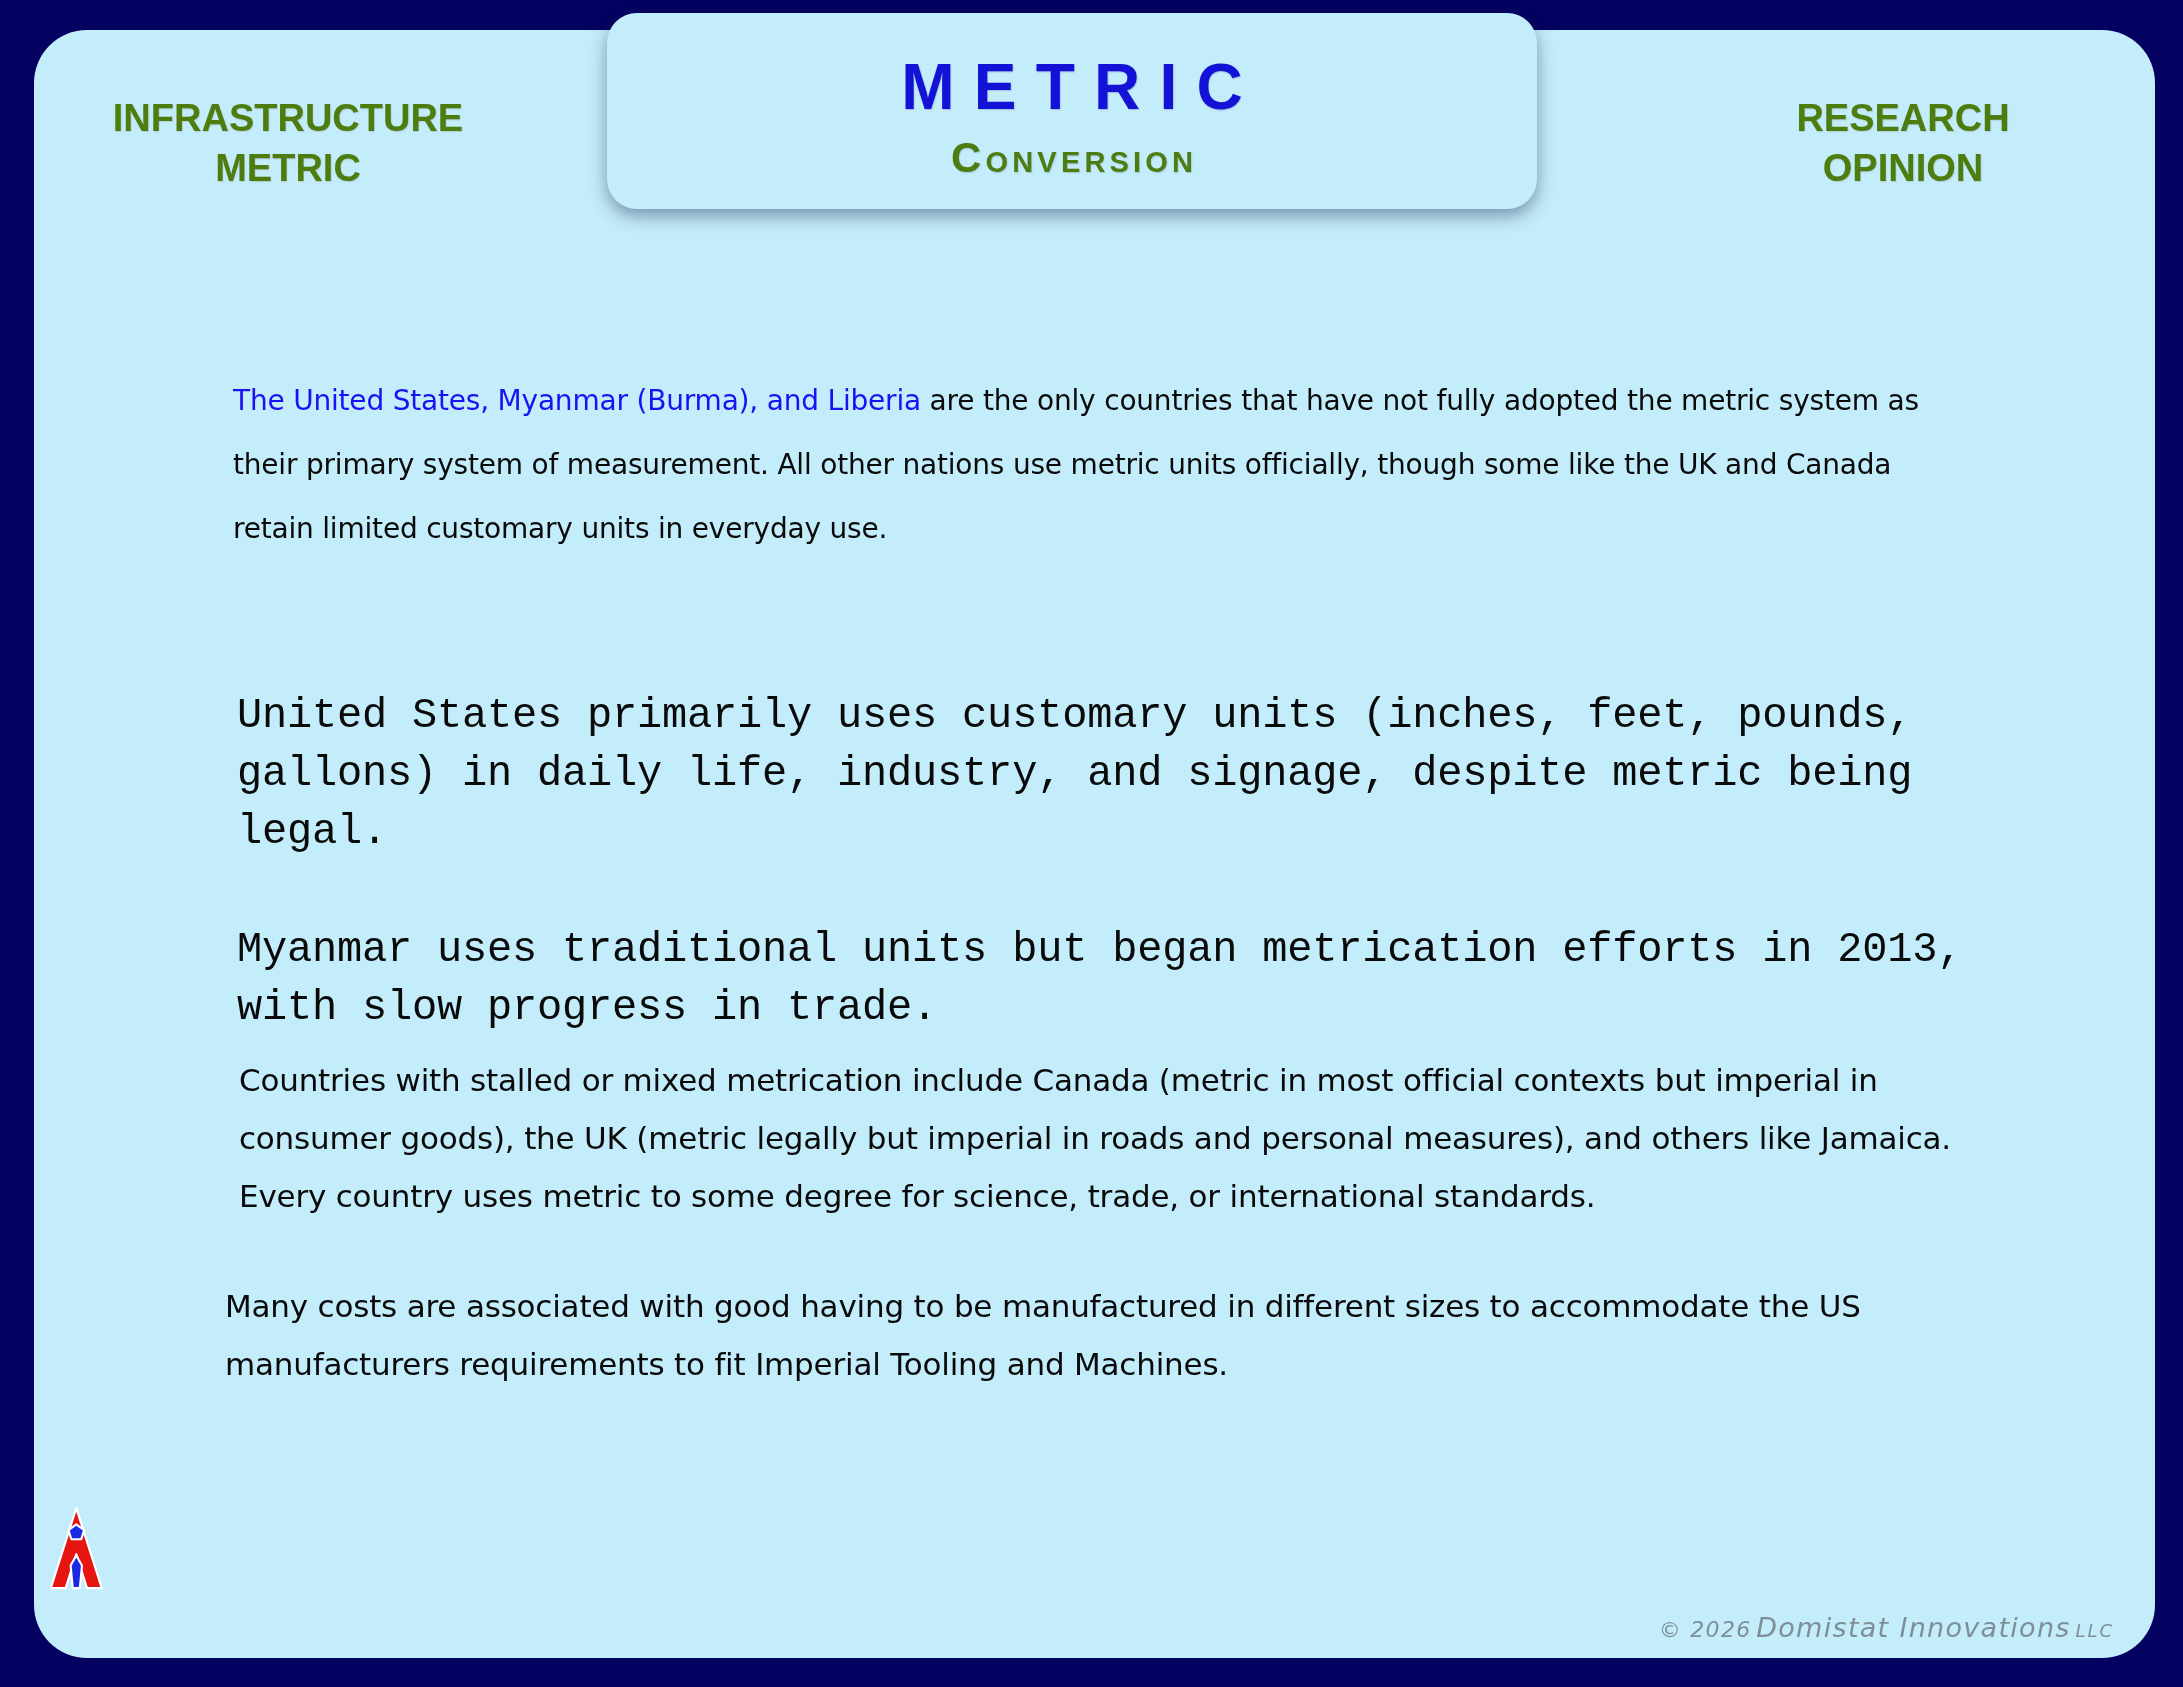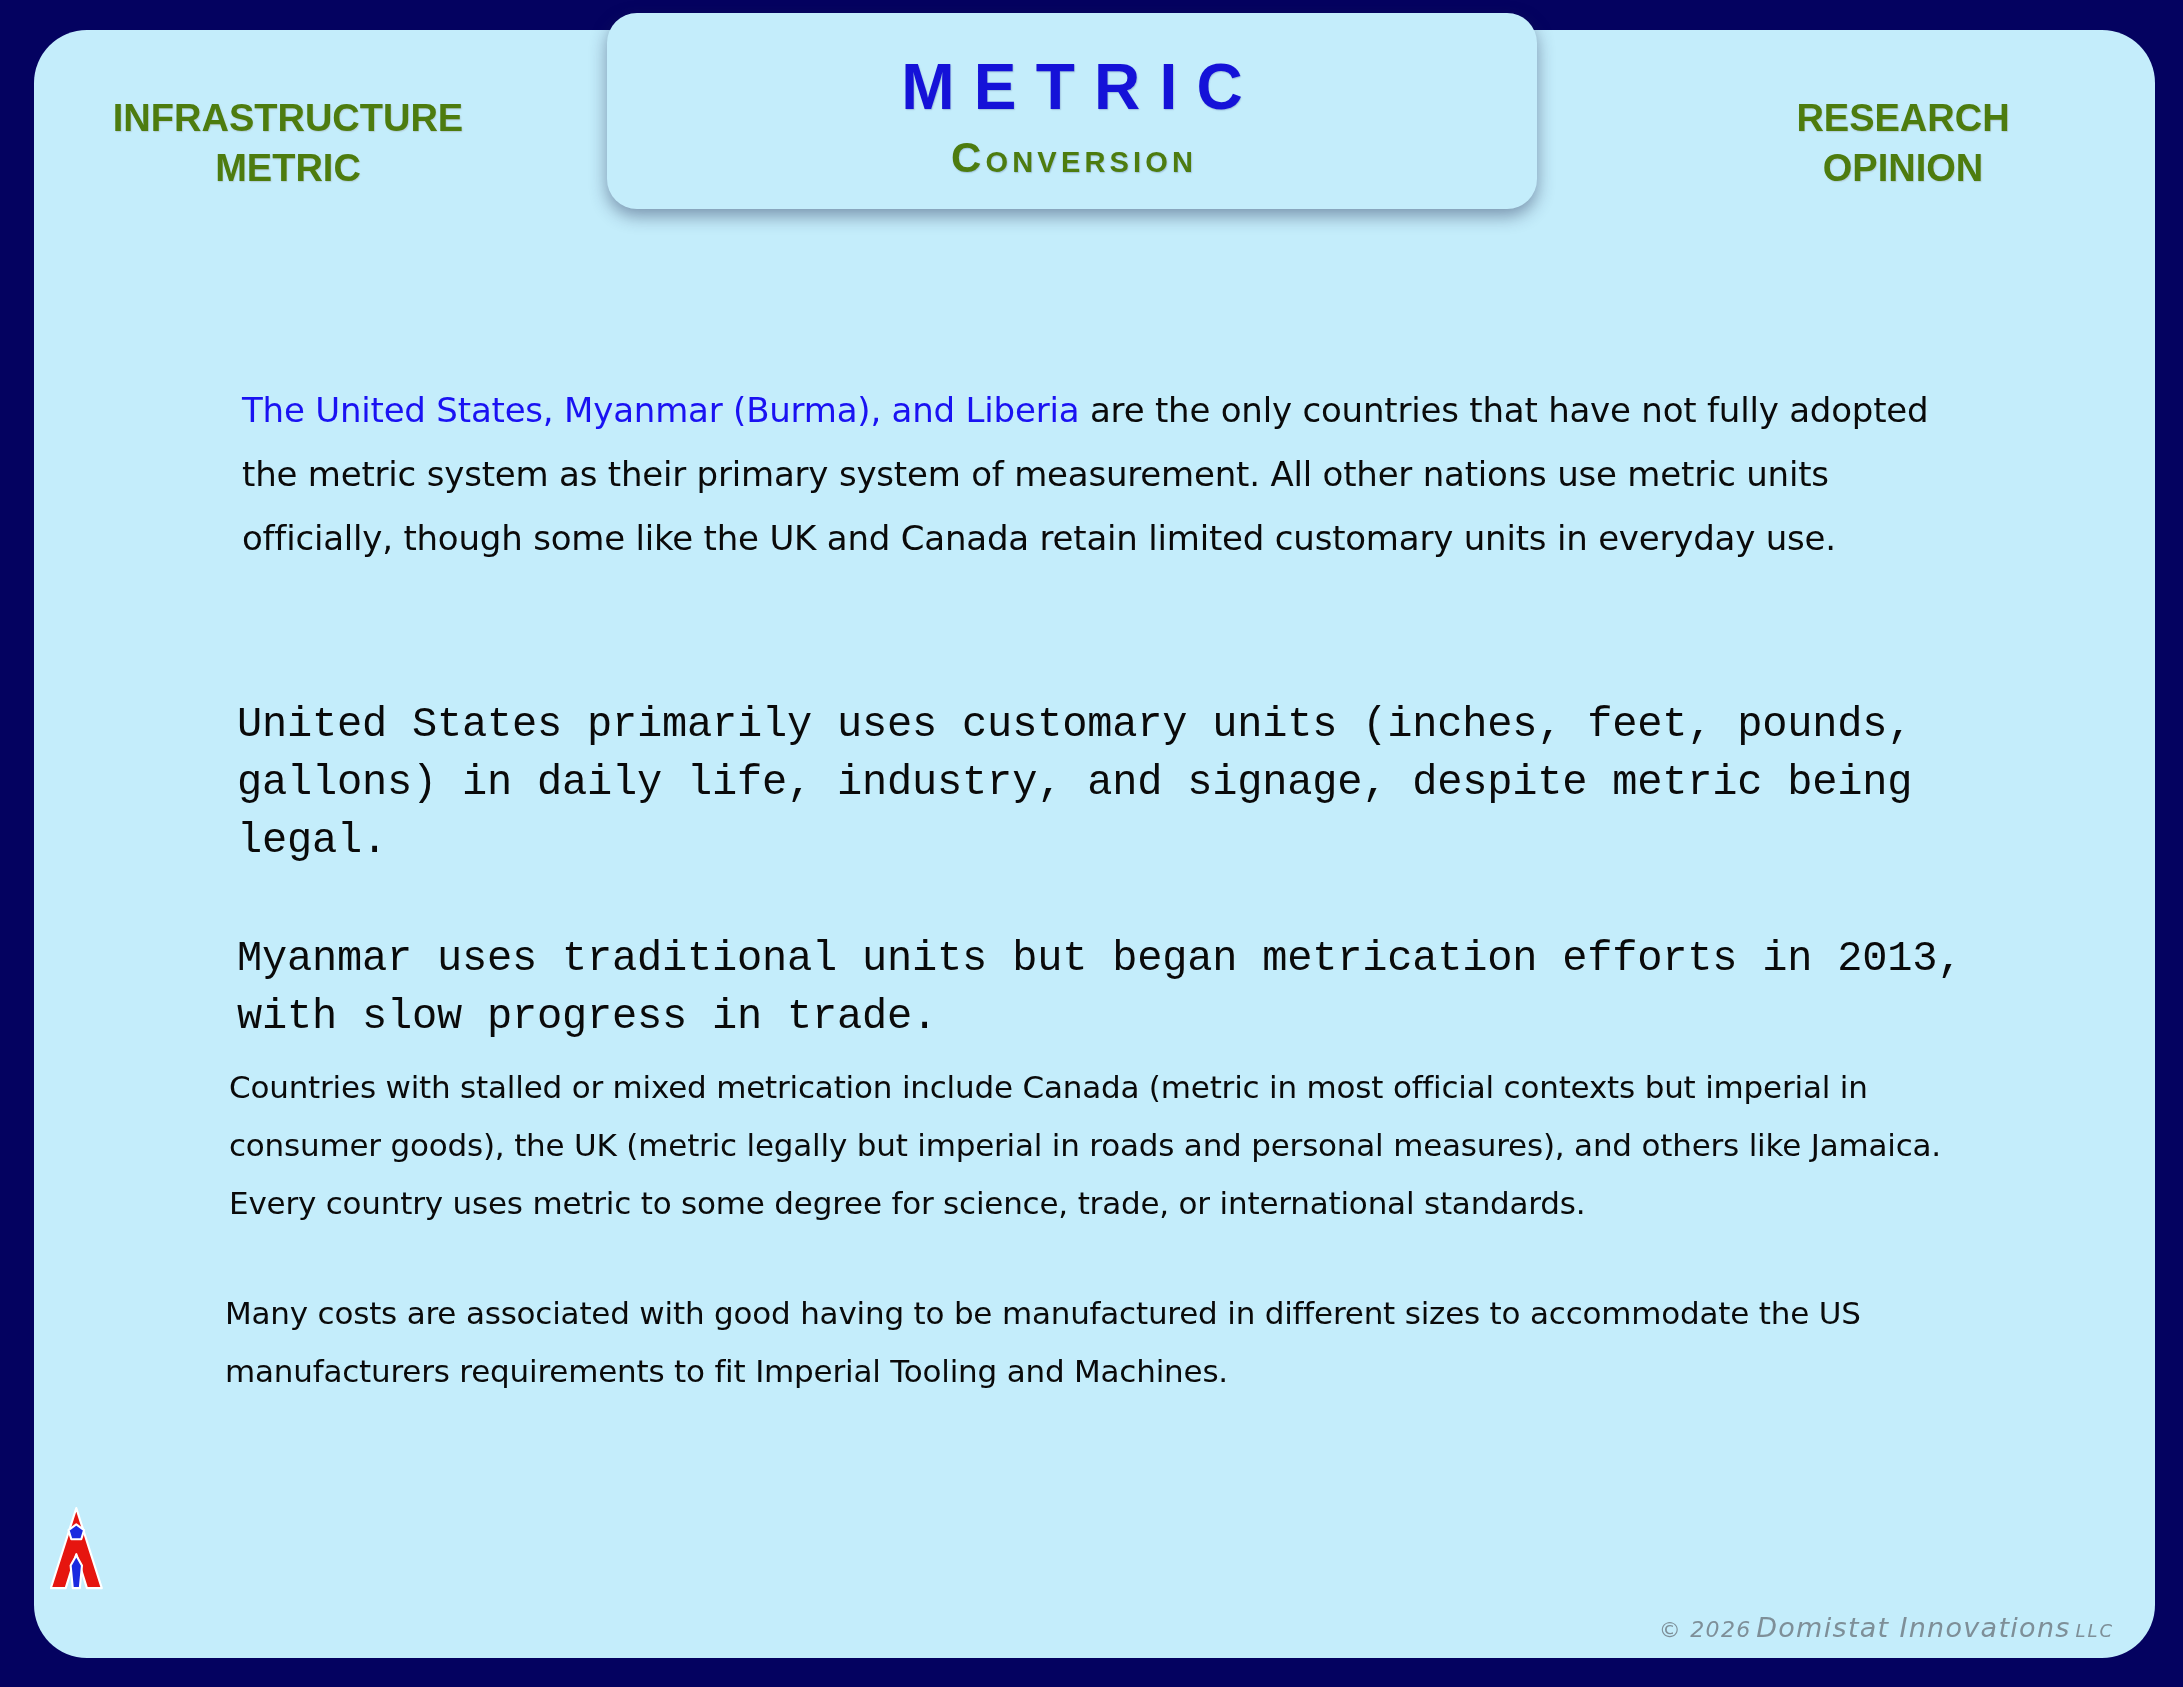--- a/index.html
+++ b/index.html
@@ -67,45 +67,45 @@
   .side-header.left{ left:83px; }
   .side-header.right{ left:1698px; }
   .content{
     position:absolute;
     left:225px; top:361px;
     width:1760px;
     color:#0a0a0a;
     letter-spacing:-0.2px;
   }
   .intro{
-    font-size:34px;
+    font-size:28px;
     line-height:64px;
     width:1733px;
-    margin:17px;
+    margin:8px;
   }
   .intro .hl{ color:#1a12f2; }
   .fact{
     font-size:42px;
     line-height:58px;
     margin:12px;
     font-family:Liberation Mono, monospace;
   }
   .fact.us{ margin-top:126px; }
   .fact.myanmar{ margin-top:60px; }
   .fact.liberia{ margin-top:56px; }
   .partial-heading{
     color:#1a12f2;
     font-size:31px;
     line-height:58px;
     margin:46px 0 0 0;
   }
   .partial-body{
     font-size:31px;
     line-height:58px;
-    margin:4px;
+    margin:14px;
   }
   .costs{
     font-size:31px;
     line-height:58px;
     margin-top:52px;
   }
   .logo{
     position:absolute;
     left:50px; top:1506px;
     width:54px; height:85px;

